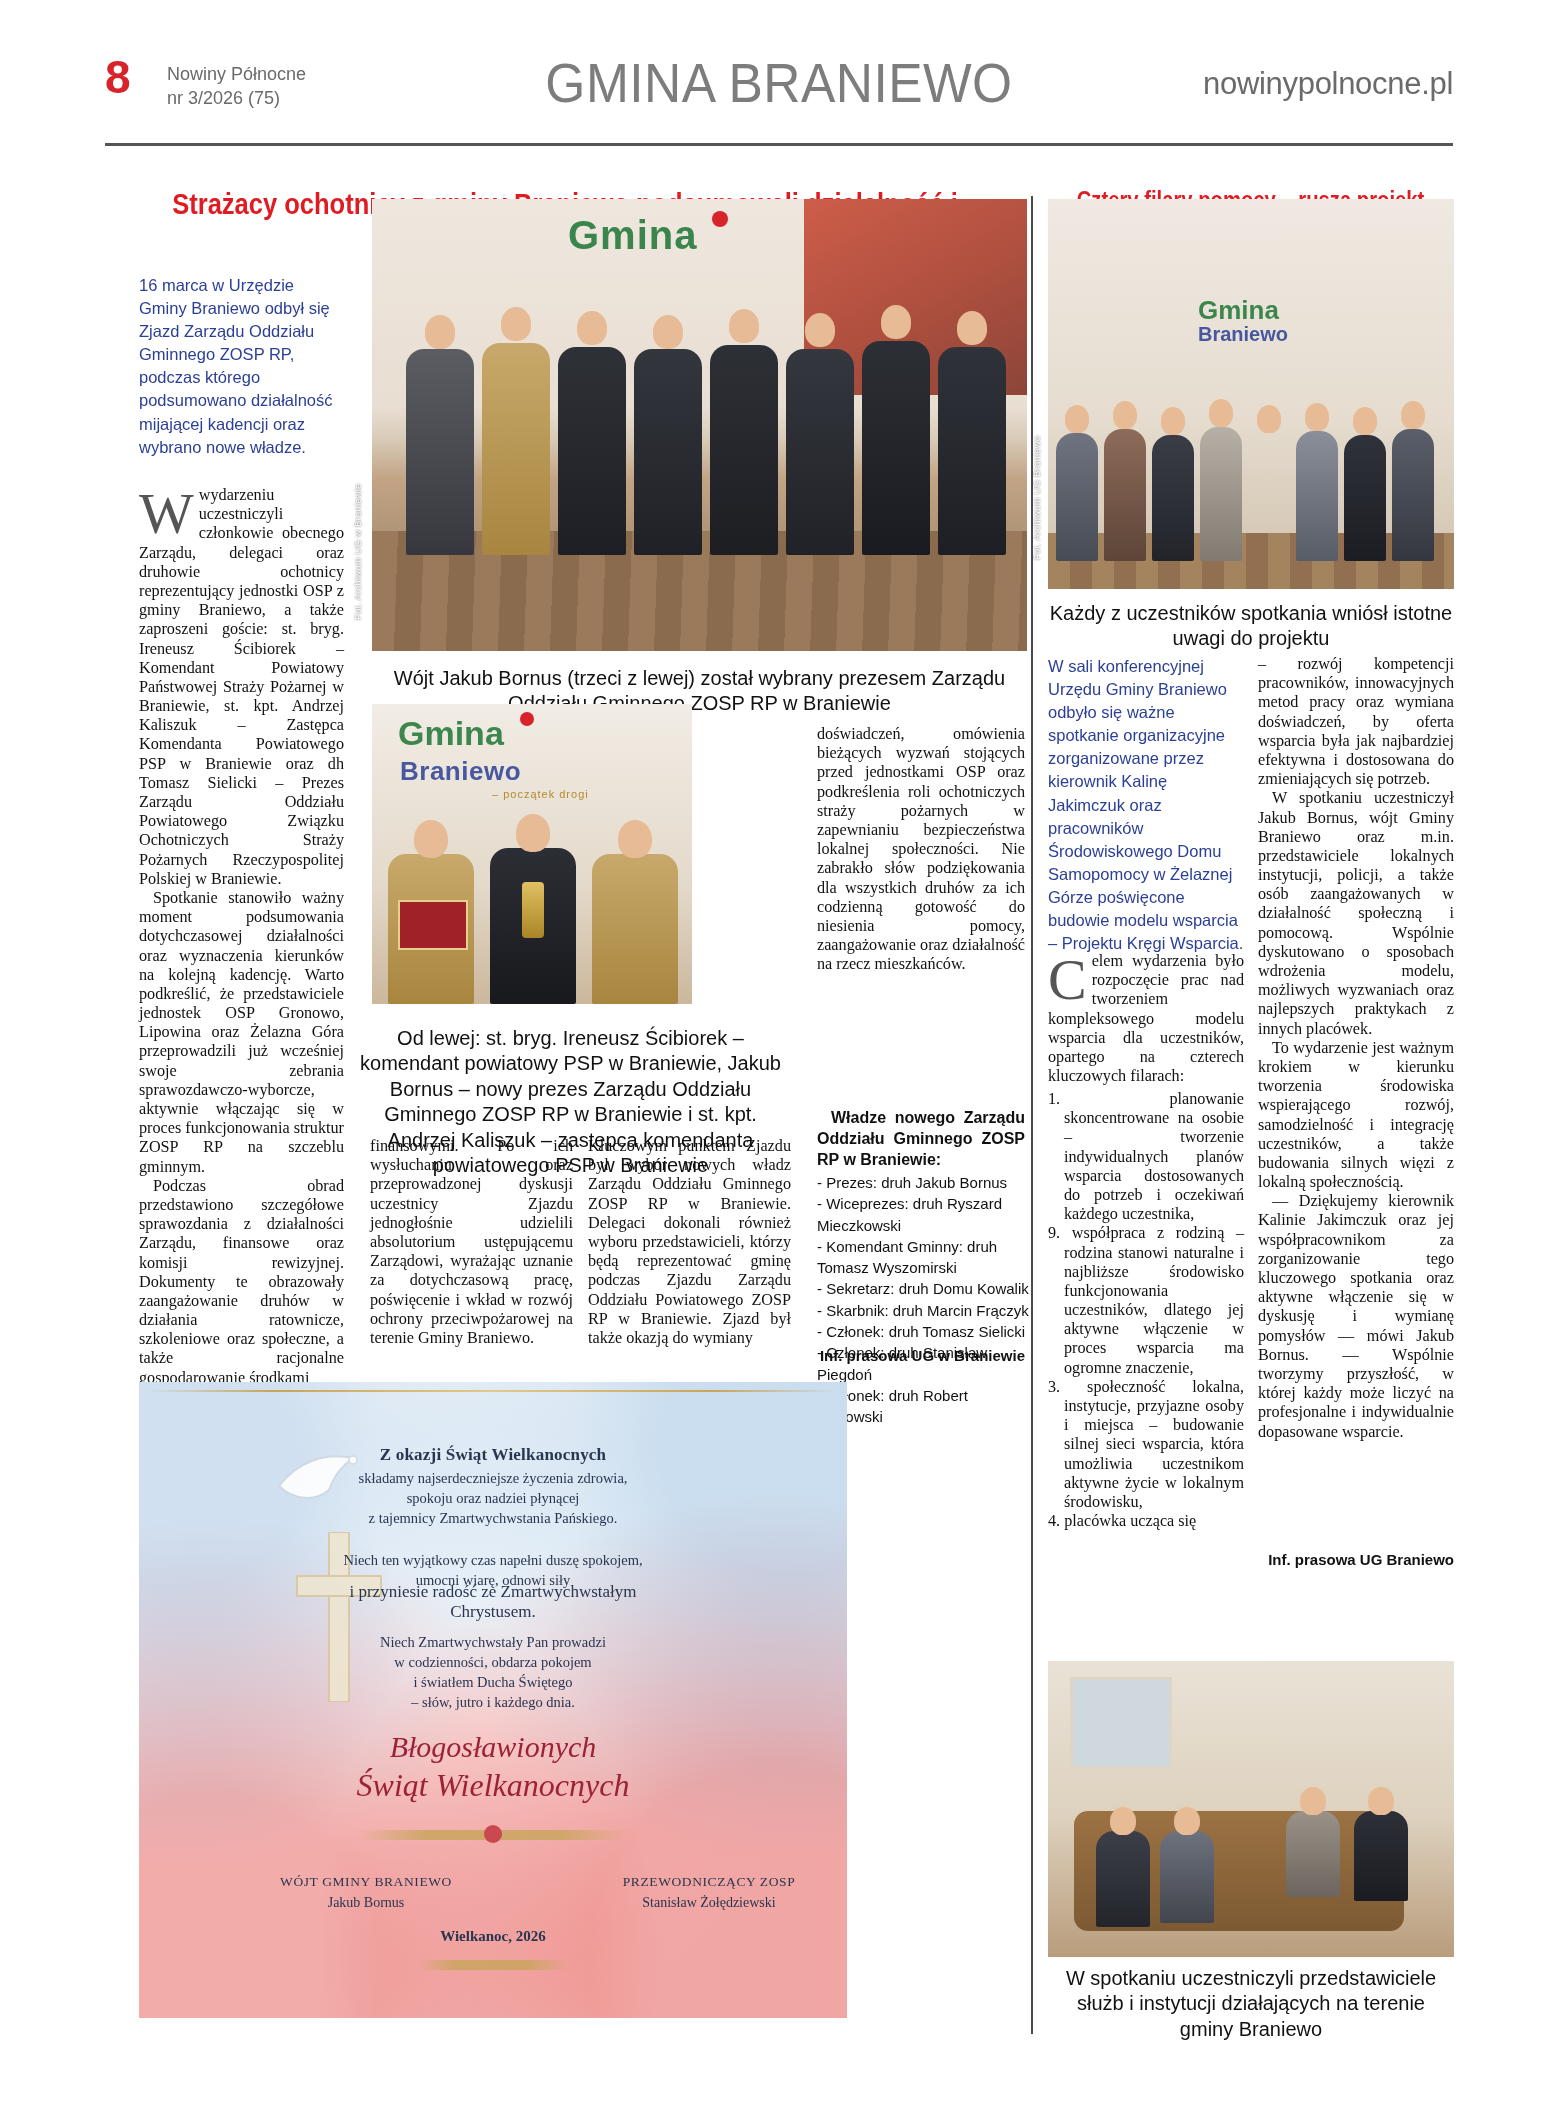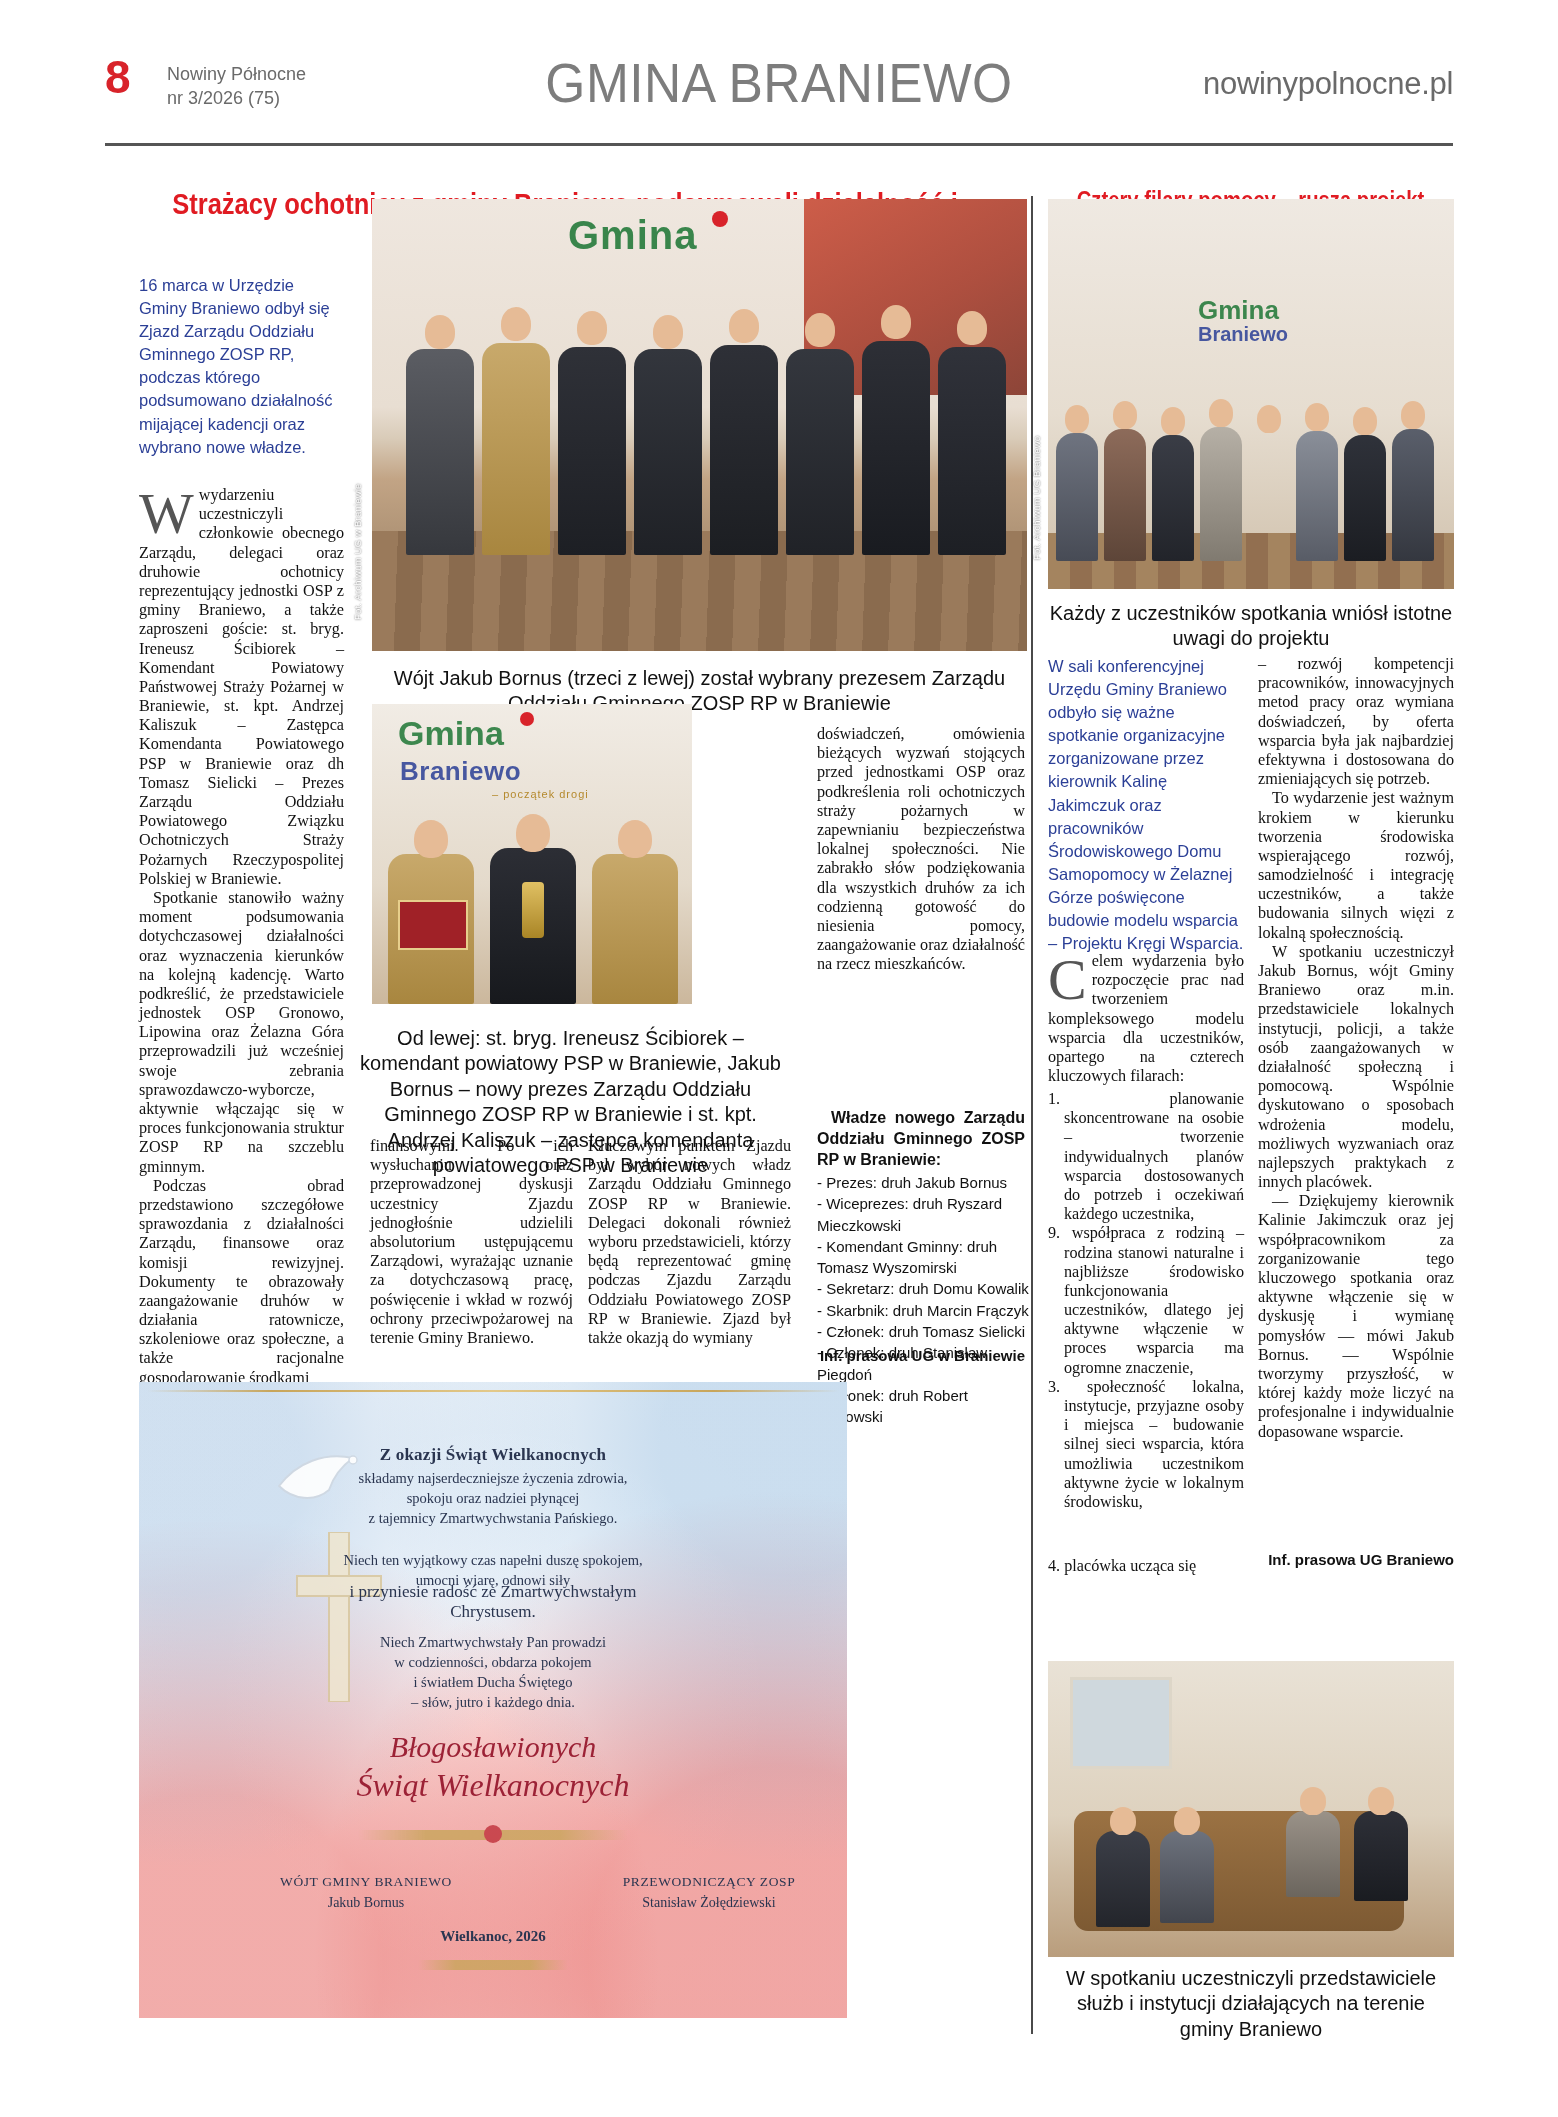--- a/index.html
+++ b/index.html
@@ -362,27 +362,27 @@
 
   <div class="lede" style="position:absolute;left:1048px;top:655px;width:196px;">W sali konferencyjnej Urzędu Gminy Braniewo odbyło się ważne spotkanie organizacyjne zorganizowane przez kierownik Kalinę Jakimczuk oraz pracowników Środowiskowego Domu Samopomocy w Żelaznej Górze poświęcone budowie modelu wsparcia – Projektu Kręgi Wsparcia.</div>
 
   <div class="body" style="position:absolute;left:1048px;top:952px;width:196px;">
     <p class="noind"><span class="dropcap">C</span><span>elem wydarzenia było rozpoczęcie prac nad tworzeniem kompleksowego modelu wsparcia dla uczestników, opartego na czterech kluczowych filarach:</span></p>
   </div>
   <div class="body" style="position:absolute;left:1048px;top:1090px;width:196px;">
     <p class="noind" style="padding-left:16px;text-indent:-16px;">1. planowanie skoncentrowane na osobie – tworzenie indywidualnych planów wsparcia dostosowanych do potrzeb i oczekiwań każdego uczestnika,</p>
     <p class="noind" style="padding-left:16px;text-indent:-16px;">9. współpraca z rodziną – rodzina stanowi naturalne i najbliższe środowisko funkcjonowania uczestników, dlatego jej aktywne włączenie w proces wsparcia ma ogromne znaczenie,</p>
     <p class="noind" style="padding-left:16px;text-indent:-16px;">3. społeczność lokalna, instytucje, przyjazne osoby i miejsca – budowanie silnej sieci wsparcia, która umożliwia uczestnikom aktywne życie w lokalnym środowisku,</p>
-    <p class="noind" style="padding-left:16px;text-indent:-16px;margin-top:45px;">4. placówka ucząca się</p>
+    <p class="noind" style="padding-left:16px;text-indent:-16px;">4. placówka ucząca się</p>
   </div>
 
   <div class="body" style="position:absolute;left:1258px;top:655px;width:196px;">
     <p class="noind">– rozwój kompetencji pracowników, innowacyjnych metod pracy oraz wymiana doświadczeń, by oferta wsparcia była jak najbardziej efektywna i dostosowana do zmieniających się potrzeb.</p>
+    <p>W spotkaniu uczestniczył Jakub Bornus, wójt Gminy Braniewo oraz m.in. przedstawiciele lokalnych instytucji, policji, a także osób zaangażowanych w działalność społeczną i pomocową. Wspólnie dyskutowano o sposobach wdrożenia modelu, możliwych wyzwaniach oraz najlepszych praktykach z innych placówek.</p>
     <p>To wydarzenie jest ważnym krokiem w kierunku tworzenia środowiska wspierającego rozwój, samodzielność i integrację uczestników, a także budowania silnych więzi z lokalną społecznością.</p>
-    <p>W spotkaniu uczestniczył Jakub Bornus, wójt Gminy Braniewo oraz m.in. przedstawiciele lokalnych instytucji, policji, a także osób zaangażowanych w działalność społeczną i pomocową. Wspólnie dyskutowano o sposobach wdrożenia modelu, możliwych wyzwaniach oraz najlepszych praktykach z innych placówek.</p>
     <p>— Dziękujemy kierownik Kalinie Jakimczuk oraz jej współpracownikom za zorganizowanie tego kluczowego spotkania oraz aktywne włączenie się w dyskusję i wymianę pomysłów — mówi Jakub Bornus. — Wspólnie tworzymy przyszłość, w której każdy może liczyć na profesjonalne i indywidualnie dopasowane wsparcie.</p>
   </div>
   <div class="sig" style="position:absolute;left:1258px;top:1551px;width:196px;">Inf. prasowa UG Braniewo</div>
 
   <div class="ph" id="photo-meeting-table">
     <div class="wallpaper"></div>
     <div class="win"></div>
     <div class="table"></div>
     <div class="fg-person" style="left:48px;bottom:30px;height:120px;width:54px;">
         <div class="fg-body" style="height:96px;background:linear-gradient(180deg,#3c3f48,#23252b);"></div>

